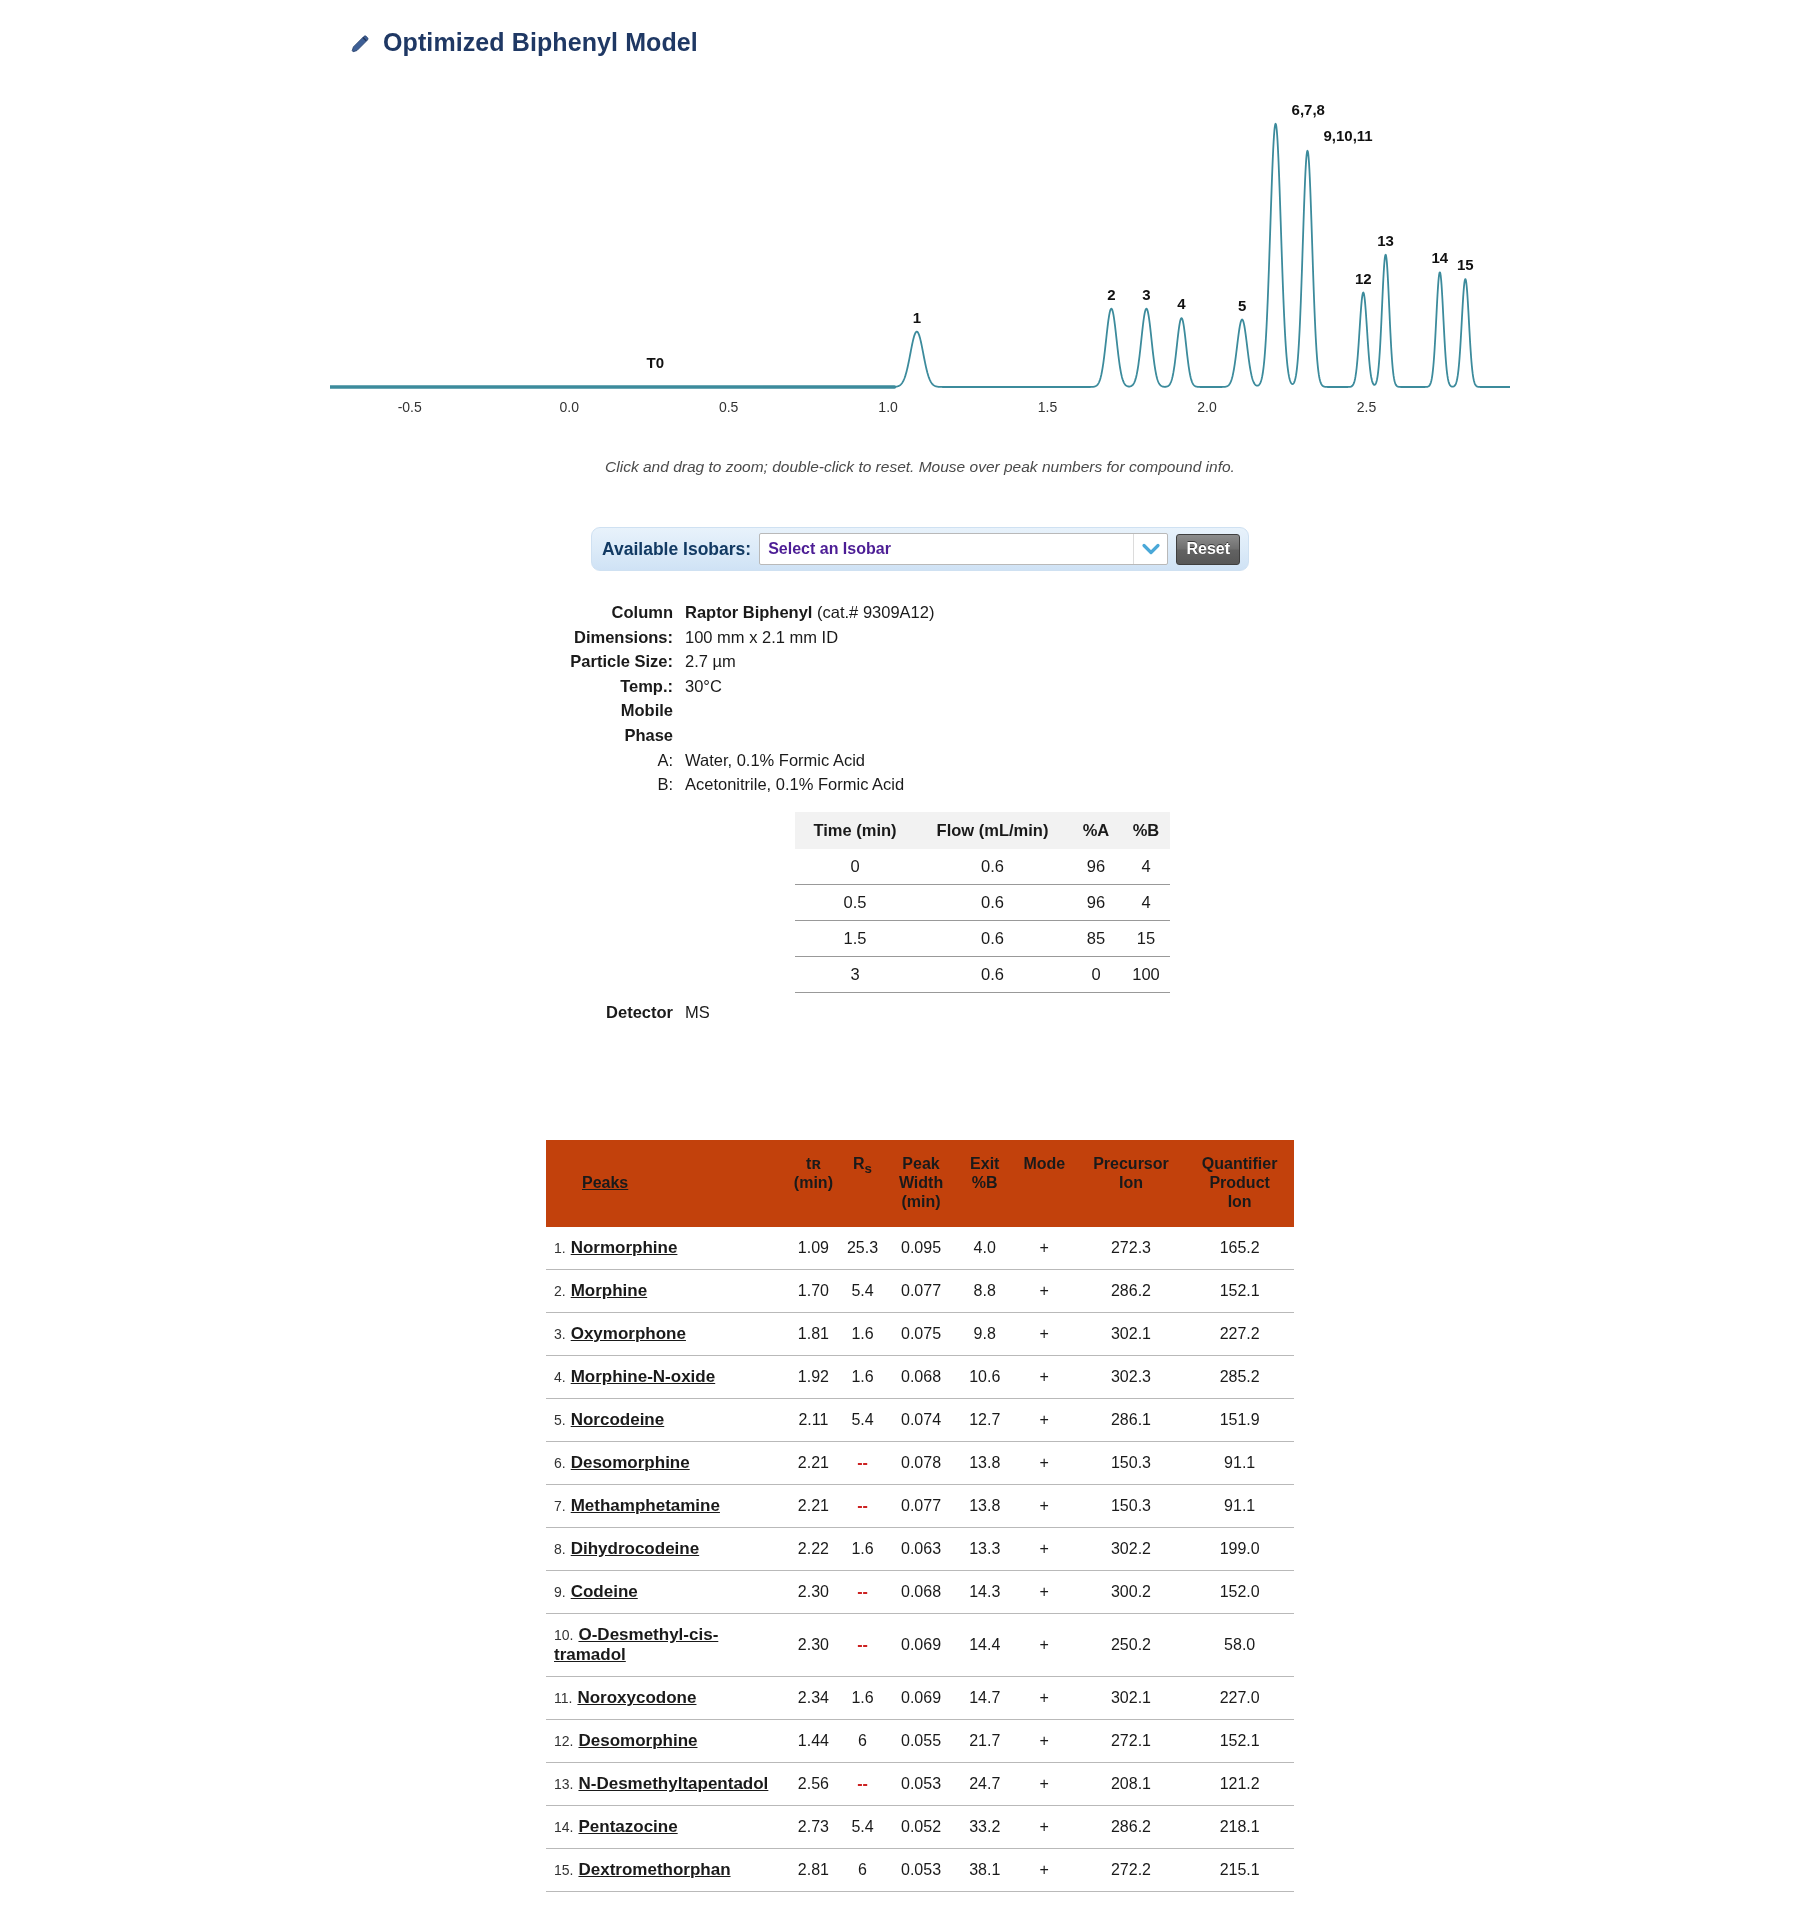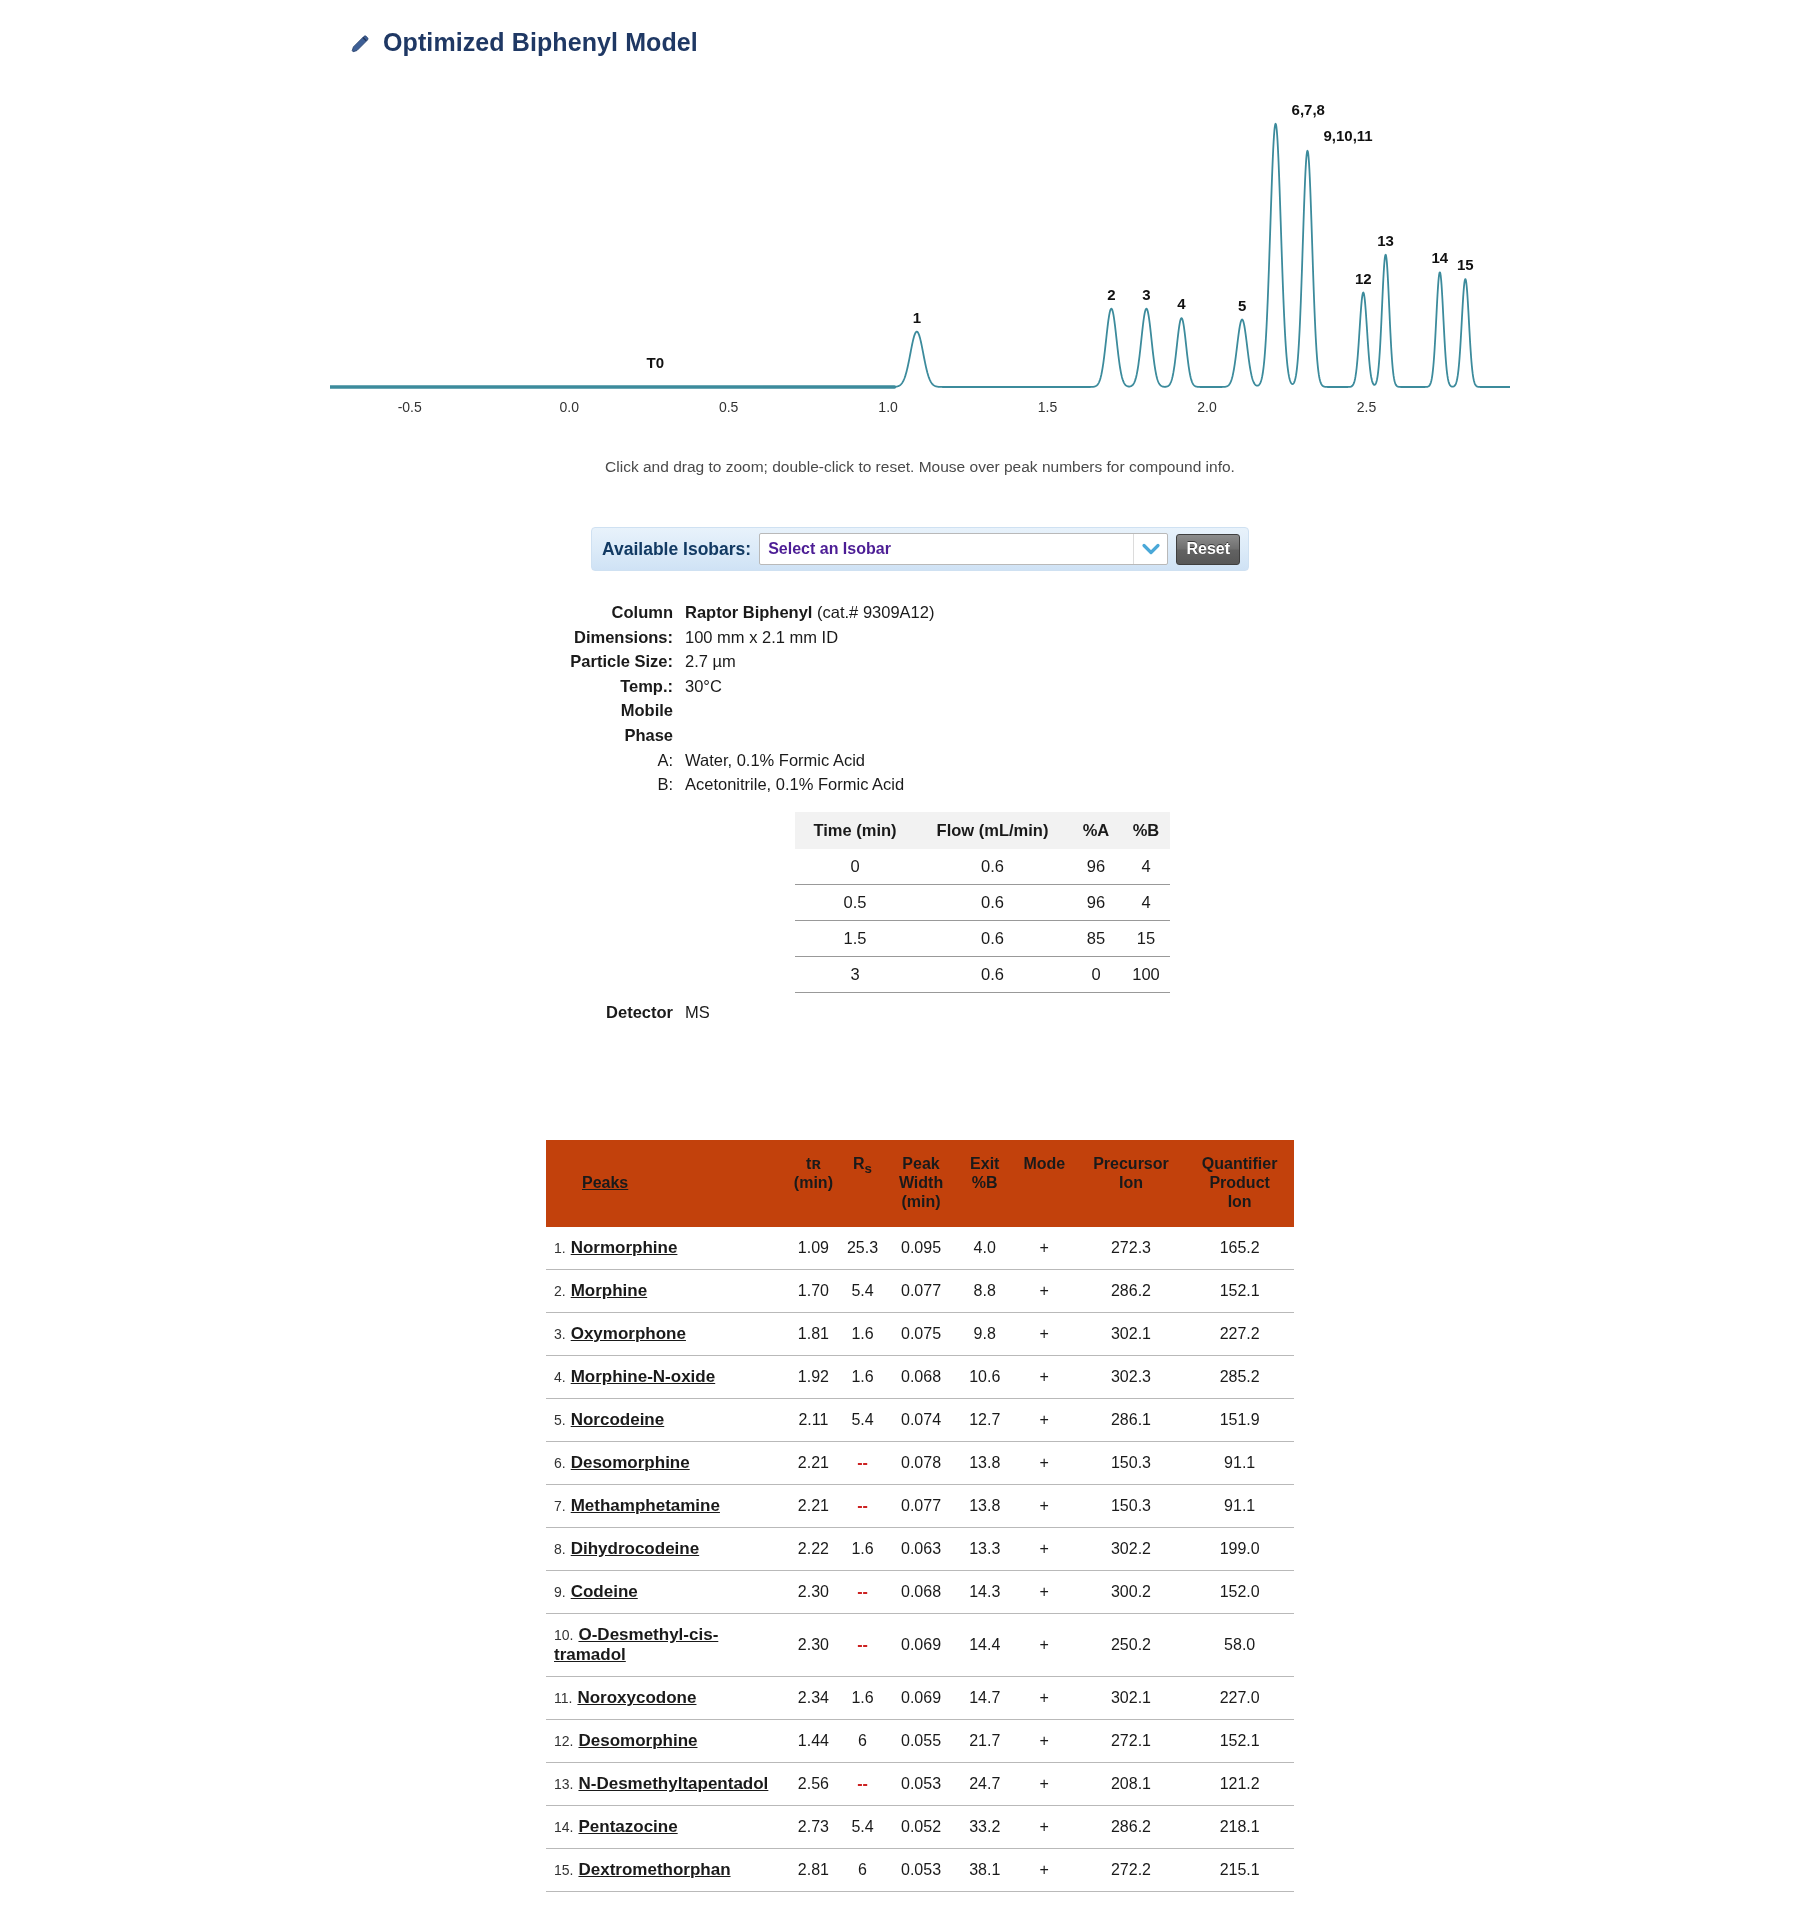--- a/index.html
+++ b/index.html
@@ -50,34 +50,35 @@
     width: 1180px;
     height: 430px;
   }
   .chart-svg { display: block; width: 1180px; height: 400px; }
   .chart-hint {
     position: absolute;
     left: 0; top: 403px;
     width: 1180px;
     text-align: center;
     font-size: 15.5px;
+    font-style: italic;
     color: #4a4a4a;
     font-family: "Liberation Sans", sans-serif;
   }
 
   
   .isobar-bar {
     position: absolute;
     left: 591px;
     top: 527px;
     width: 658px;
     height: 44px;
     background: linear-gradient(to bottom, #e8f2fb 0%, #dbeaf8 55%, #cfe2f5 100%);
     border: 1px solid #cfe1f2;
-    border-radius: 4px;
+    border-radius: 9px;
     display: flex;
     align-items: center;
     padding: 0 8px 0 10px;
     gap: 8px;
   }
   .isobar-label {
     font-size: 17.5px;
     font-weight: bold;
     color: #123a63;
     white-space: nowrap;

